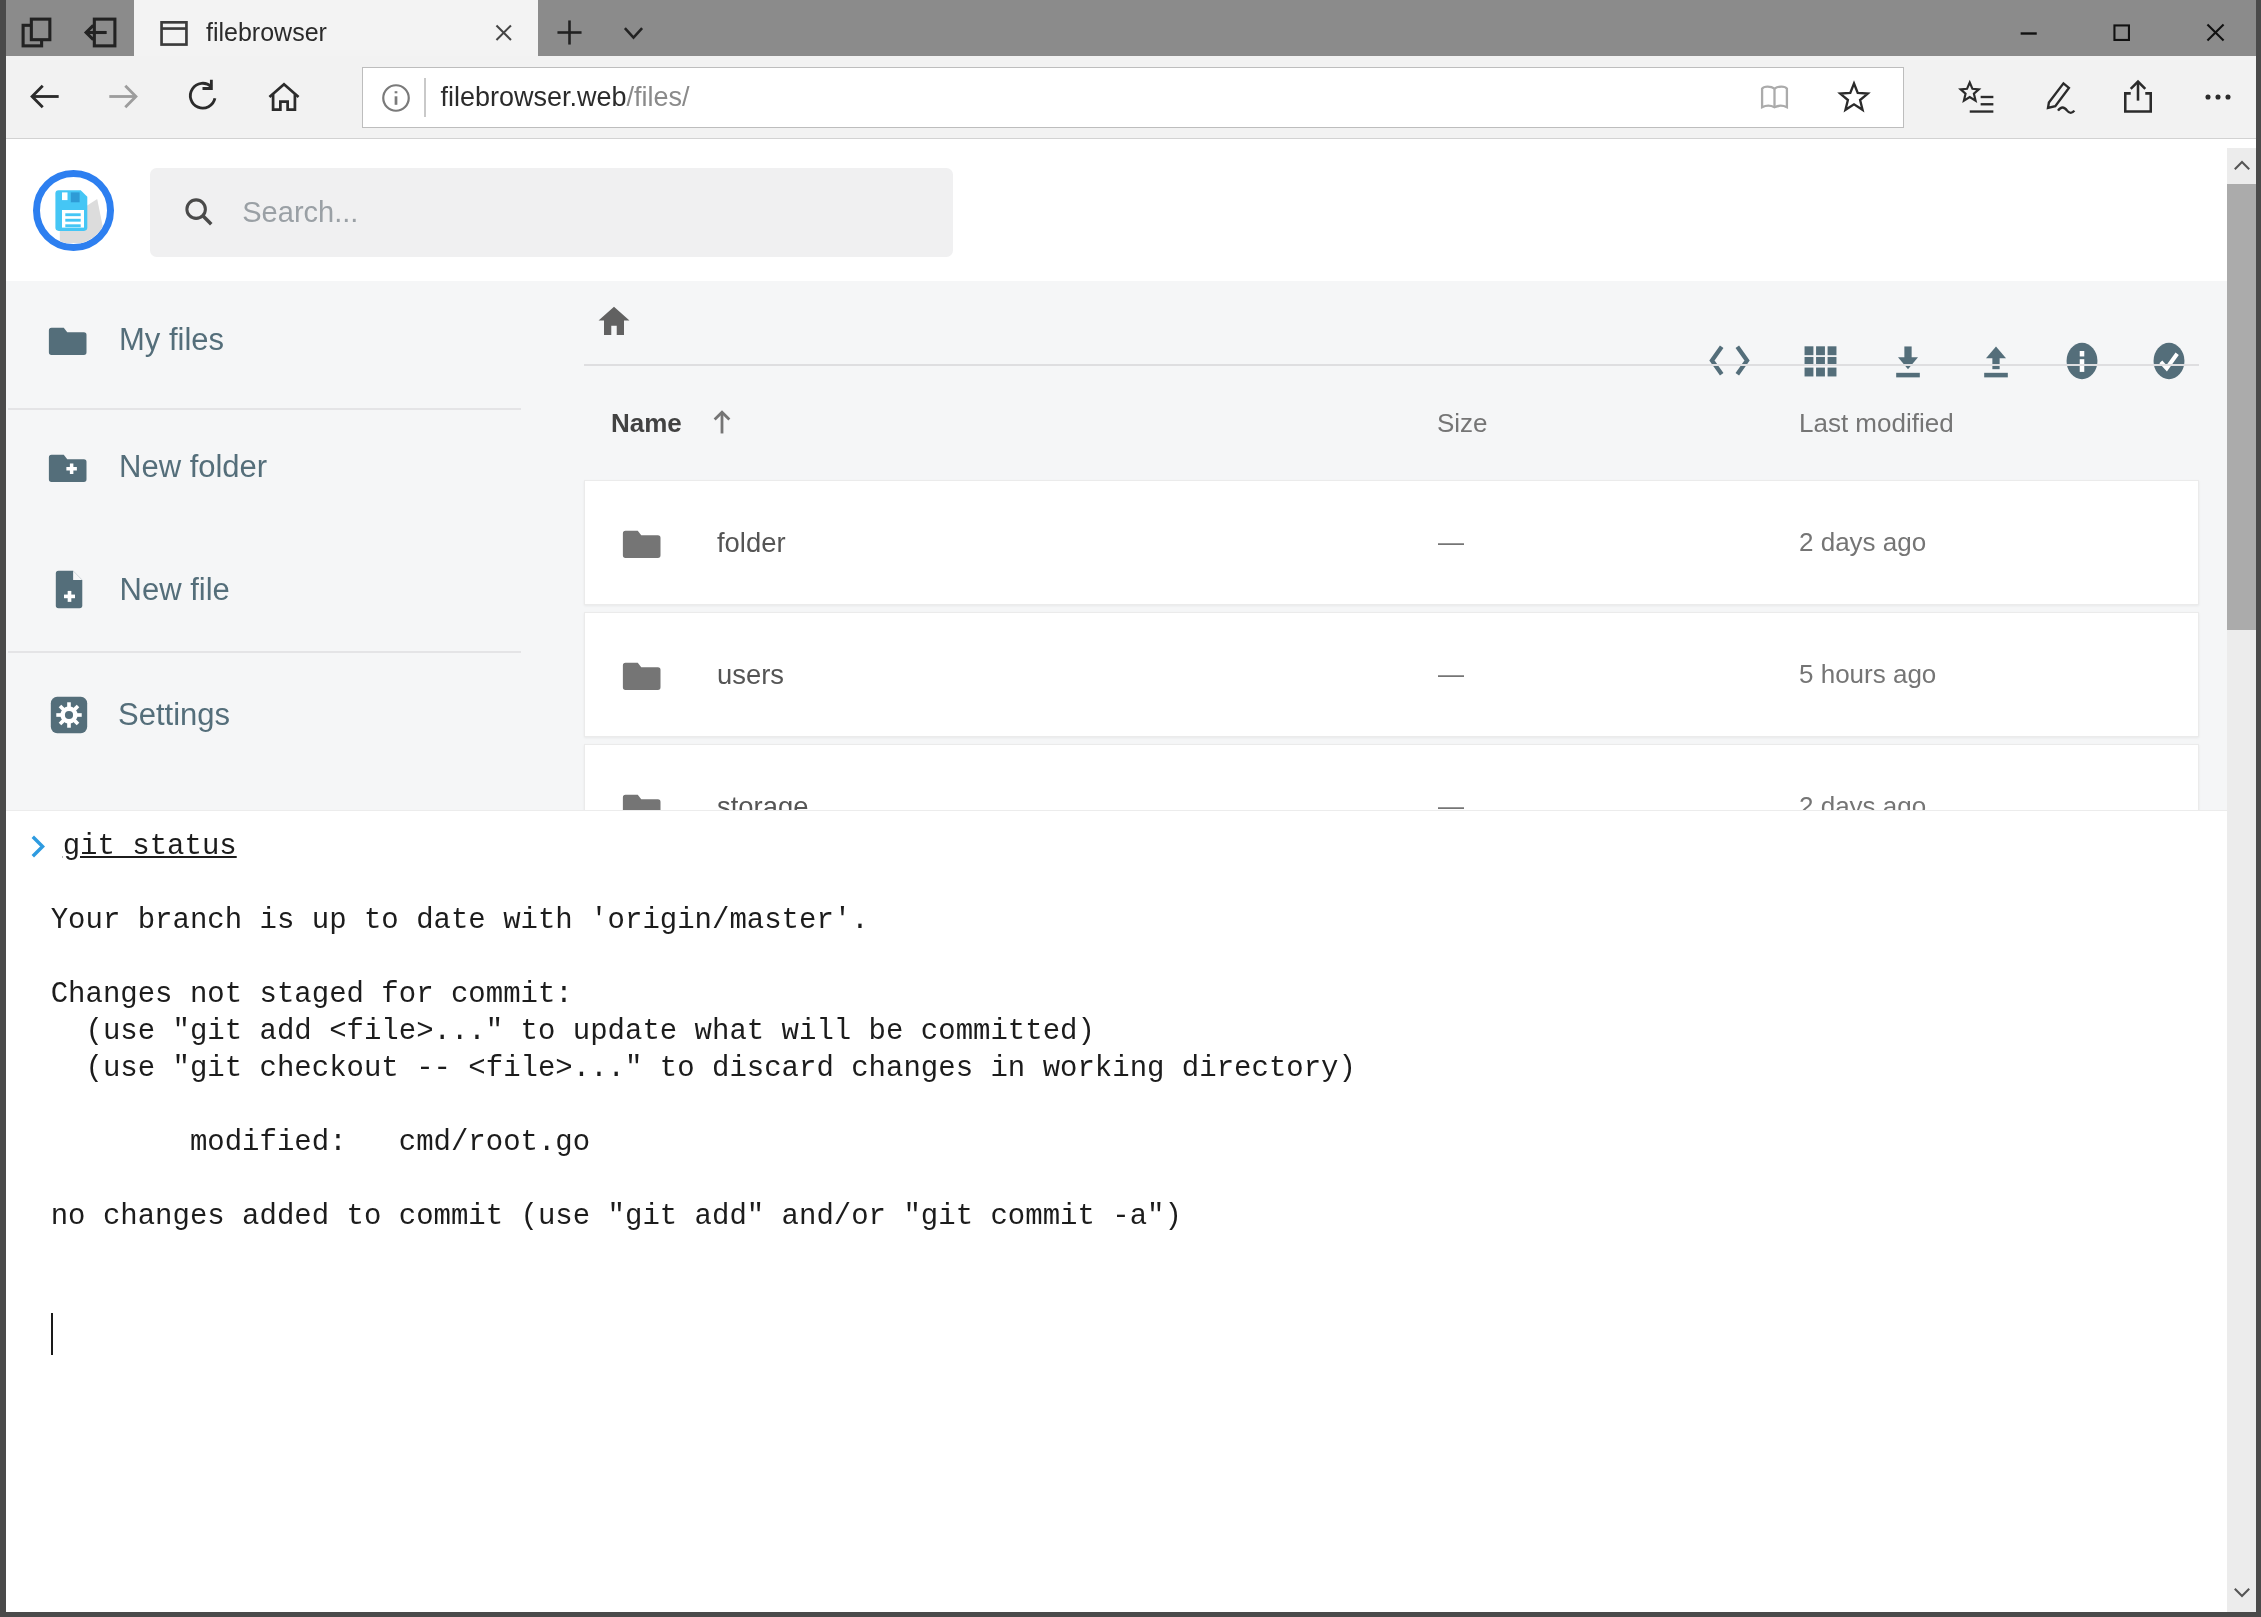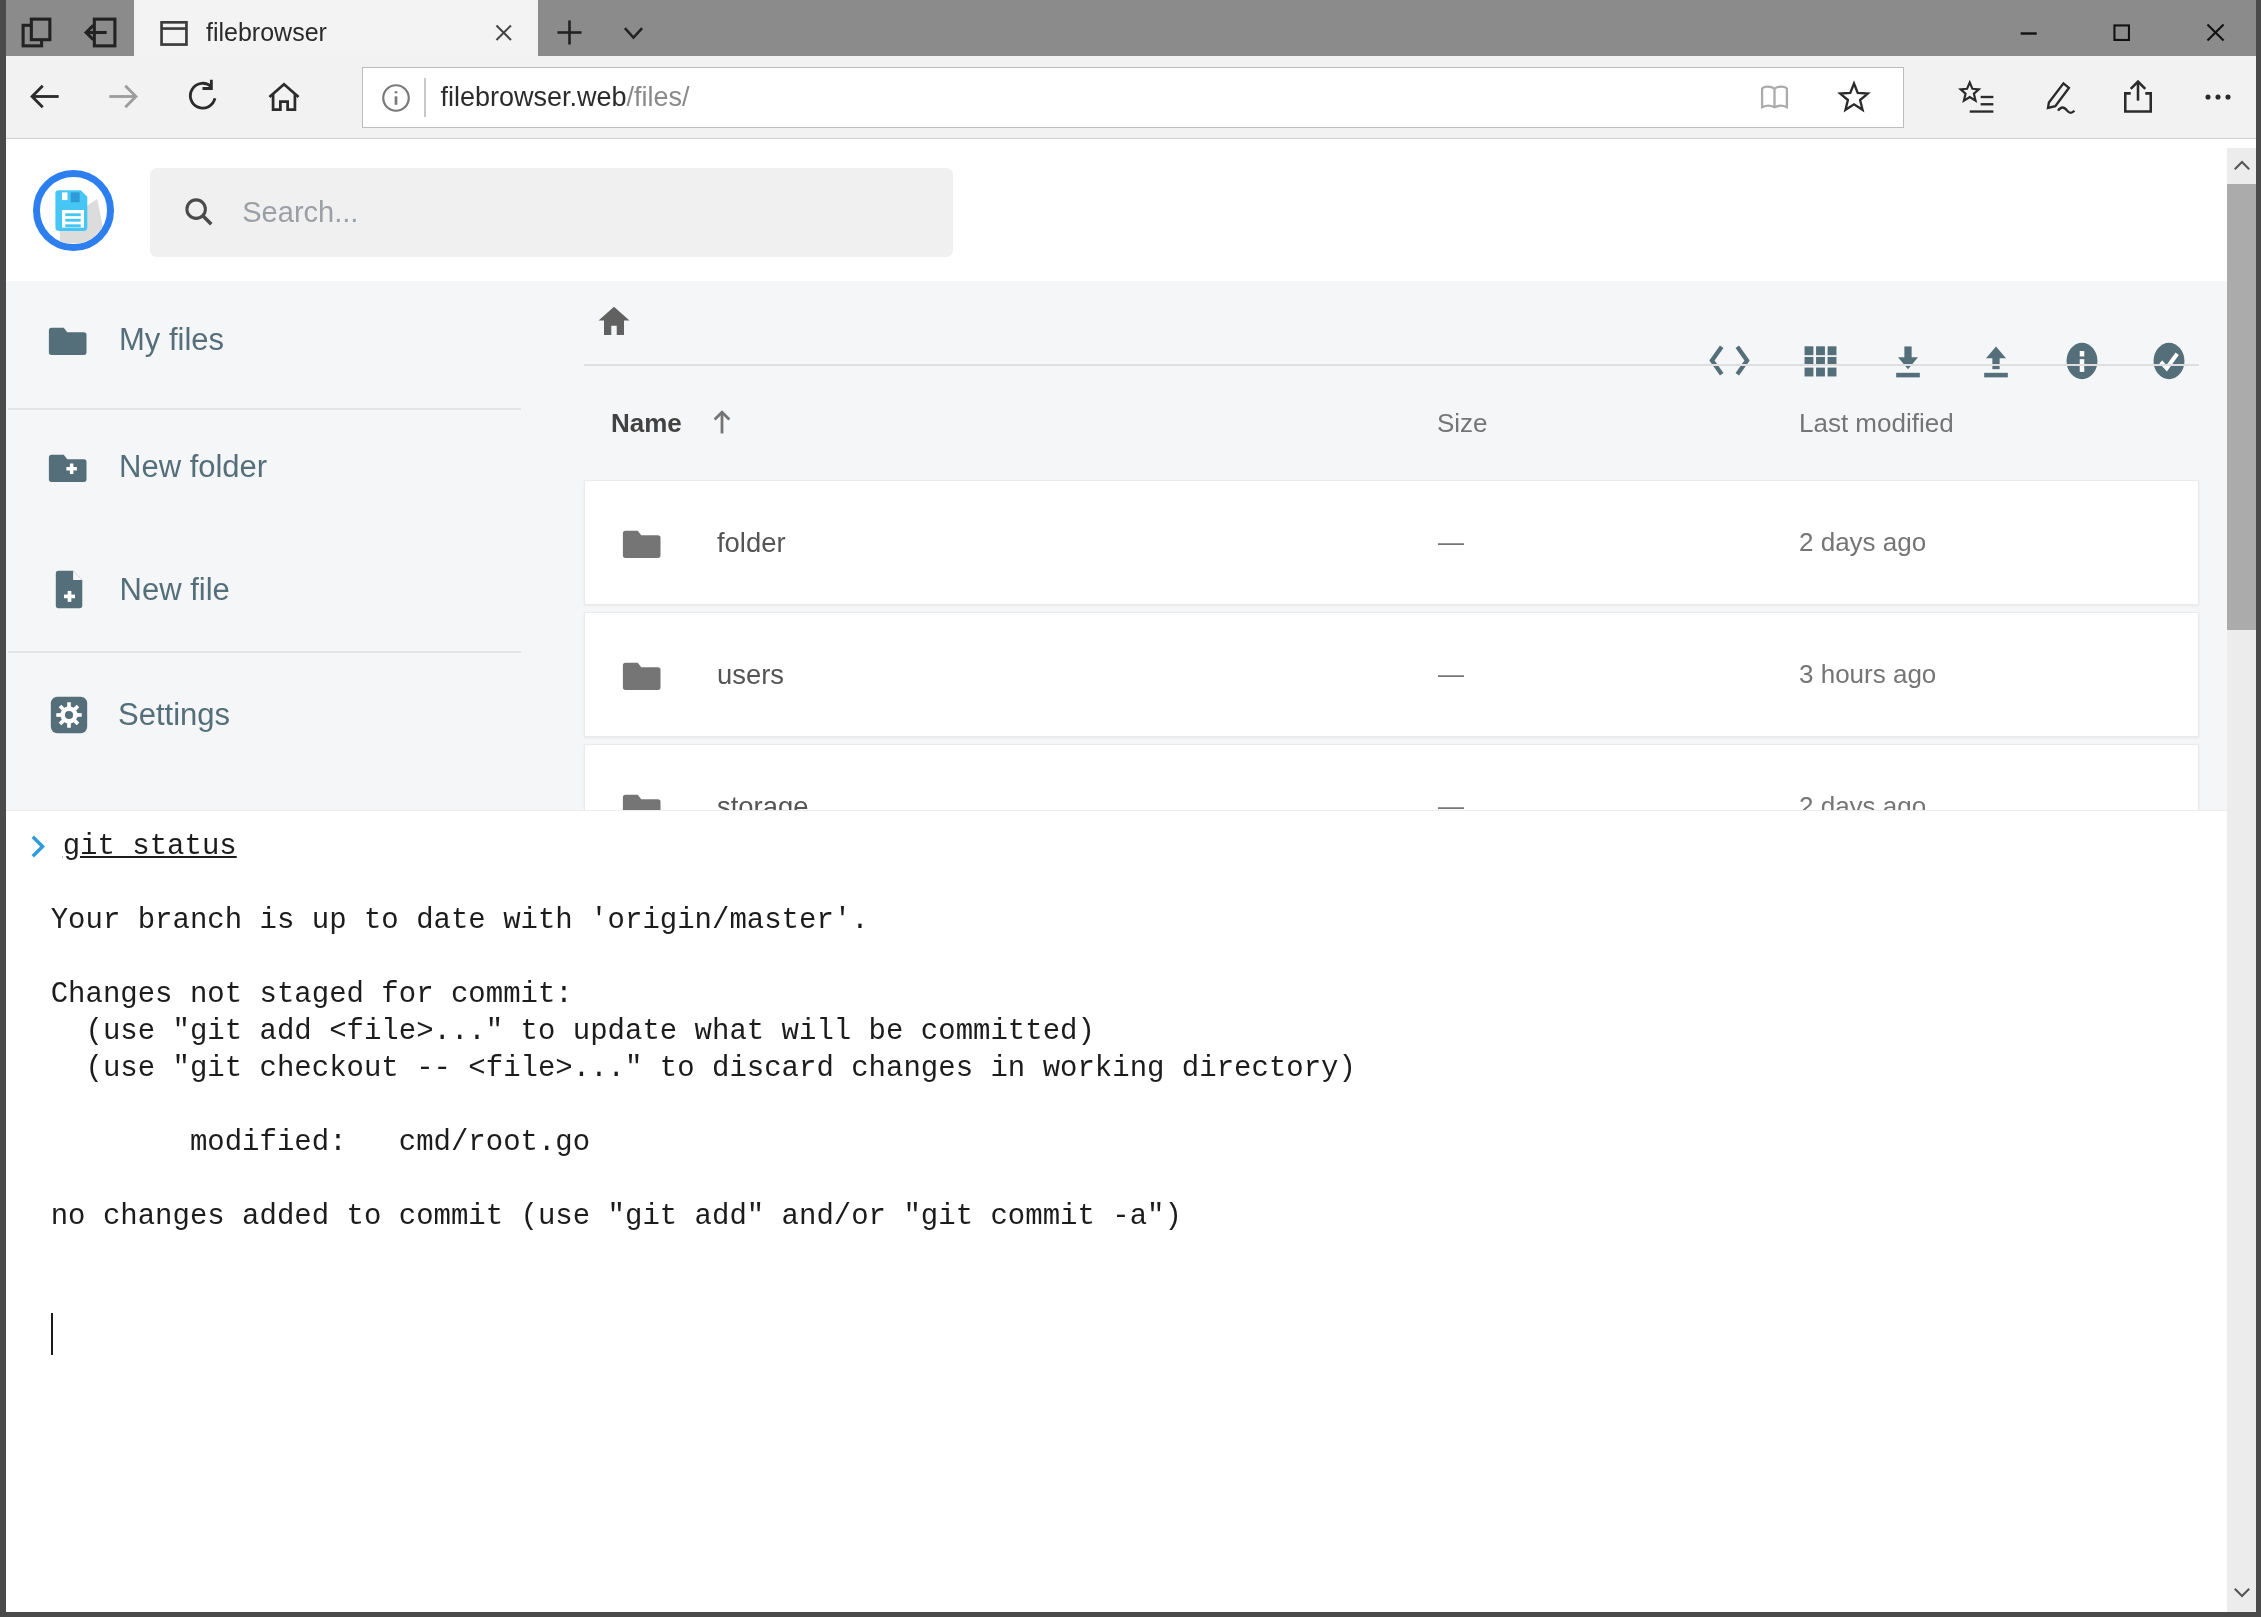--- a/index.html
+++ b/index.html
@@ -333,21 +333,21 @@
   <span class="fname">folder</span>
   <span class="fsize">—</span>
   <span class="fdate">2 days ago</span>
 </div>
 <div class="abs row" style="top:612px;height:125px;">
   <svg class="ficon" width="42" height="36" viewBox="0 0 48 40">
     <path d="M4,6 h14 l4,5 h19 a3,3 0 0 1 3,3 v20 a3,3 0 0 1 -3,3 H4 a3,3 0 0 1 -3,-3 V9 a3,3 0 0 1 3,-3 z" fill="#757575"></path>
   </svg>
   <span class="fname">users</span>
   <span class="fsize">—</span>
-  <span class="fdate">3 hours ago</span>
+  <span class="fdate">5 hours ago</span>
 </div>
 <div class="abs row" style="top:744px;height:125px;">
   <svg class="ficon" width="42" height="36" viewBox="0 0 48 40">
     <path d="M4,6 h14 l4,5 h19 a3,3 0 0 1 3,3 v20 a3,3 0 0 1 -3,3 H4 a3,3 0 0 1 -3,-3 V9 a3,3 0 0 1 3,-3 z" fill="#757575"></path>
   </svg>
   <span class="fname">storage</span>
   <span class="fsize">—</span>
   <span class="fdate">2 days ago</span>
 </div>
 

